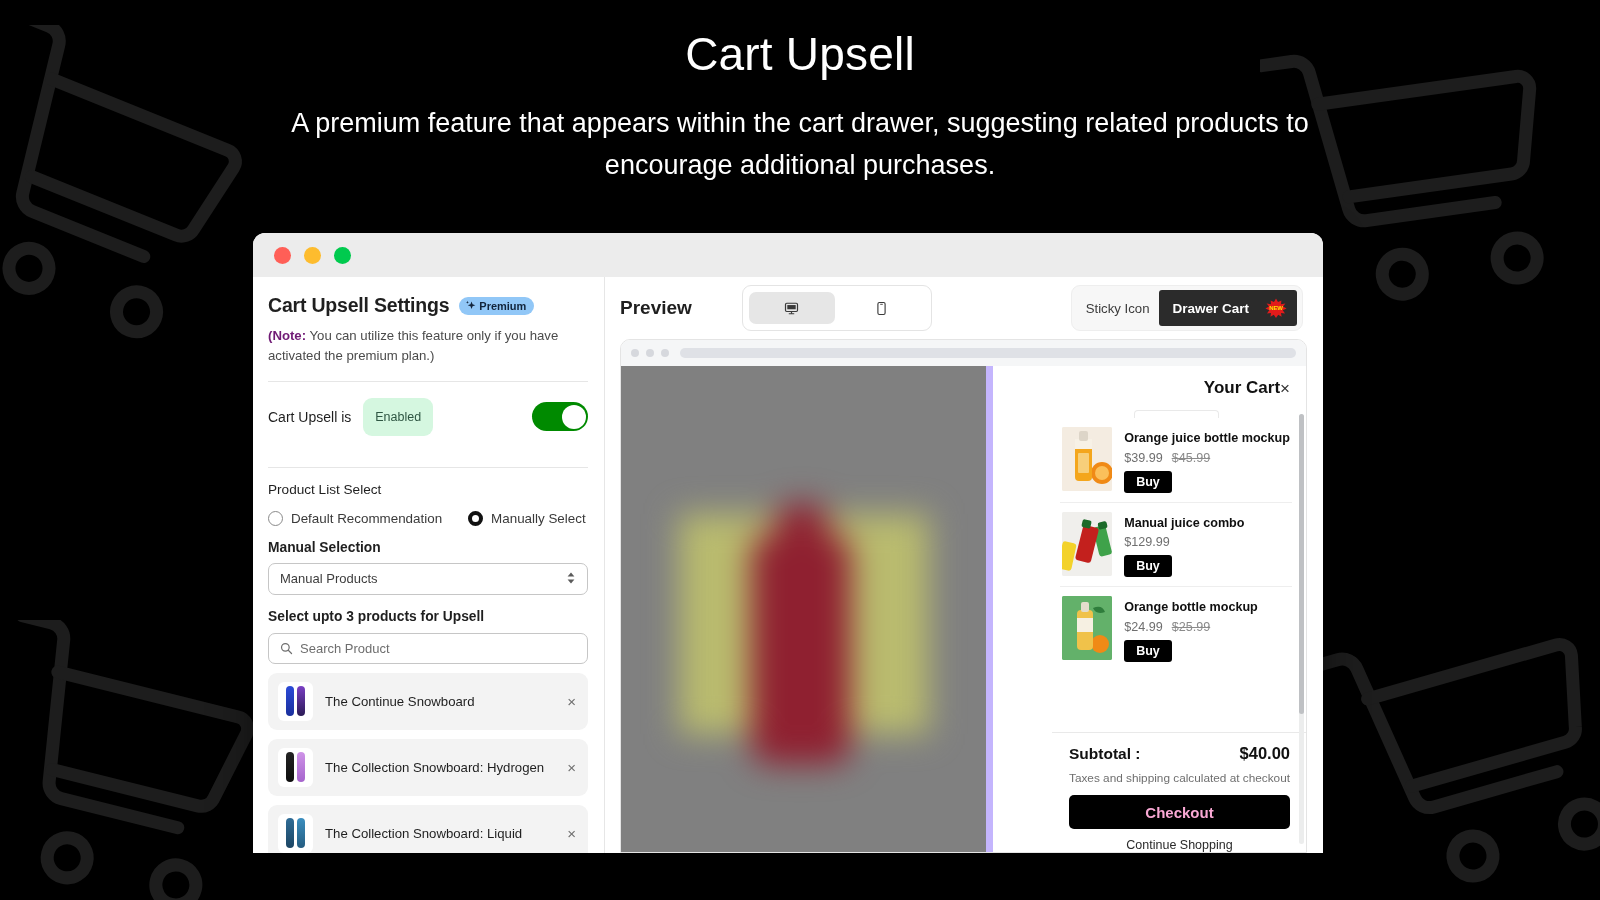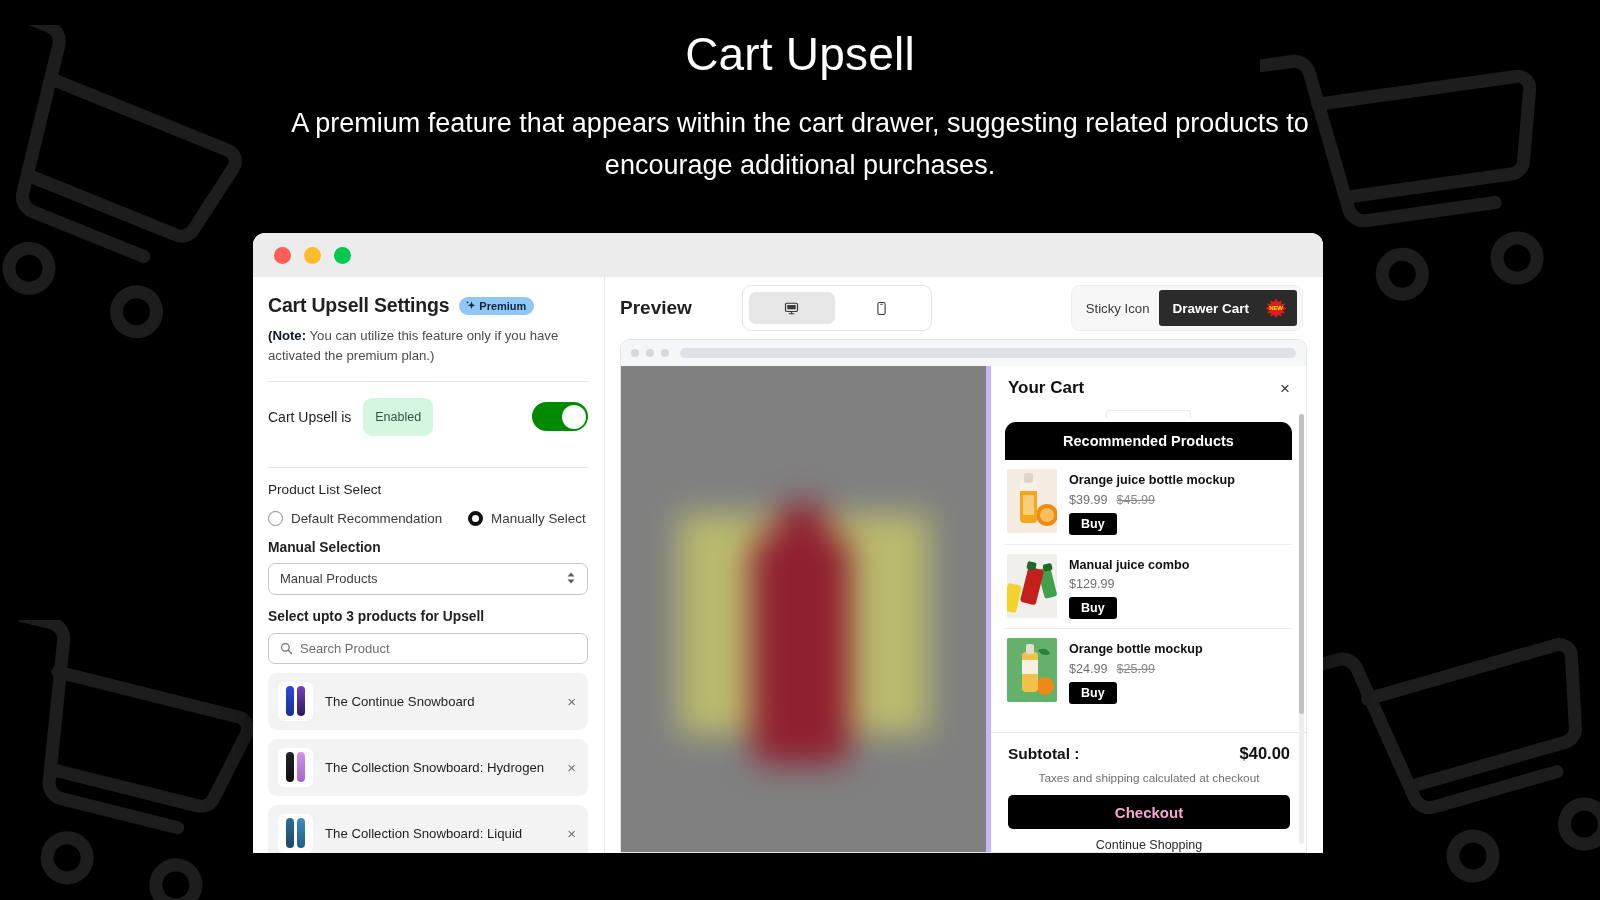--- a/index.html
+++ b/index.html
@@ -83,21 +83,21 @@
     align-items: center;
     gap: 3px;
     white-space: nowrap;
   }
   .note {
     margin-top: 9px;
     font-size: 13.2px;
     line-height: 1.5;
     color: #4b4b4b;
   }
-  .note b { color: #0f172a; font-weight: 700; }
+  .note b { color: #701a75; font-weight: 700; }
   .divider { height: 1px; background: #e6e6e6; margin: 15px 0 0; }
 
   .row-toggle {
     display: flex; align-items: center; gap: 12px;
     padding: 16px 0 16px;
   }
   .row-toggle .label { font-size: 14px; color: #1f1f1f; font-weight: 500; }
   .enabled-pill {
     background: #d5f7e0;
     color: #2f5643;
@@ -274,21 +274,22 @@
     filter: blur(16px);
   }
   .blur-bottle .bk { position: absolute; background: #b9bb6e; }
 
   
   .drawer {
     width: 320px; flex: 0 0 320px;
     background: #ffffff;
     display: flex; flex-direction: column;
     position: relative;
-    border-left: 5px solid #c4b5fd;
+    border-left: 7px solid #c4b5fd;
+    align-items: flex-end;
   }
   .drawer-head {
     height: 44px; flex: 0 0 44px;
     display: flex; align-items: center;
     padding: 0 16px 0 17px;
     background: #fff;
   }
   .drawer-title { font-size: 17px; font-weight: 700; color: #111; }
   .drawer-x { margin-left: auto; font-size: 17px; color: #333; line-height: 1; }
 
@@ -573,21 +574,20 @@
 
           <div class="drawer">
             <div class="drawer-head">
               <span class="drawer-title">Your Cart</span>
               <span class="drawer-x">×</span>
             </div>
 
             <div class="drawer-scroll">
               <div class="ghost-line"></div>
 
-              <div class="rec-header">Recommended Products</div>
 
               <div class="rec-list">
 
                 <div class="rec-item">
                   <span class="rec-thumb" style="background:#f3ece0">
                     <svg width="50" height="64" viewBox="0 0 50 64">
                       <rect width="50" height="64" fill="#f4ece1"></rect>
                       <circle cx="40" cy="46" r="11" fill="#f08a16"></circle>
                       <circle cx="40" cy="46" r="7" fill="#fbc05a"></circle>
                       <rect x="13" y="12" width="17" height="42" rx="4" fill="#f4a61c"></rect>

